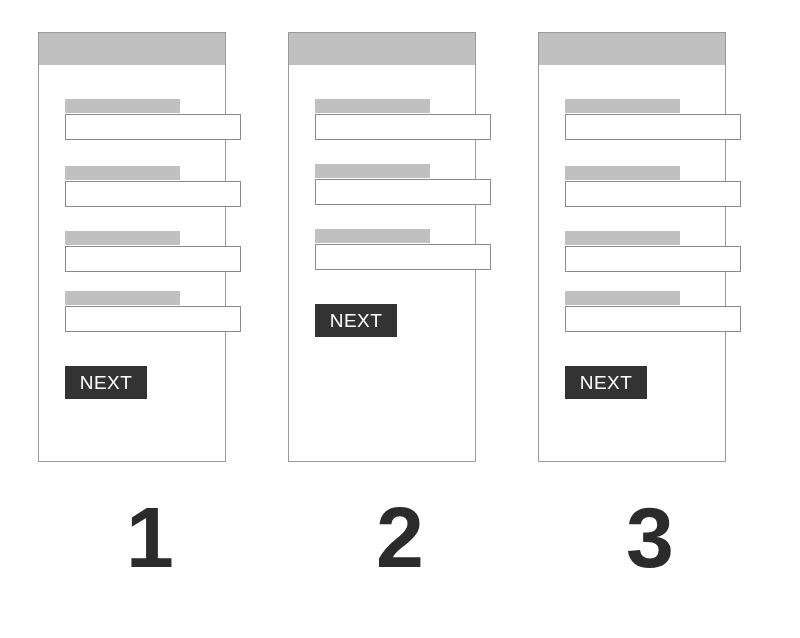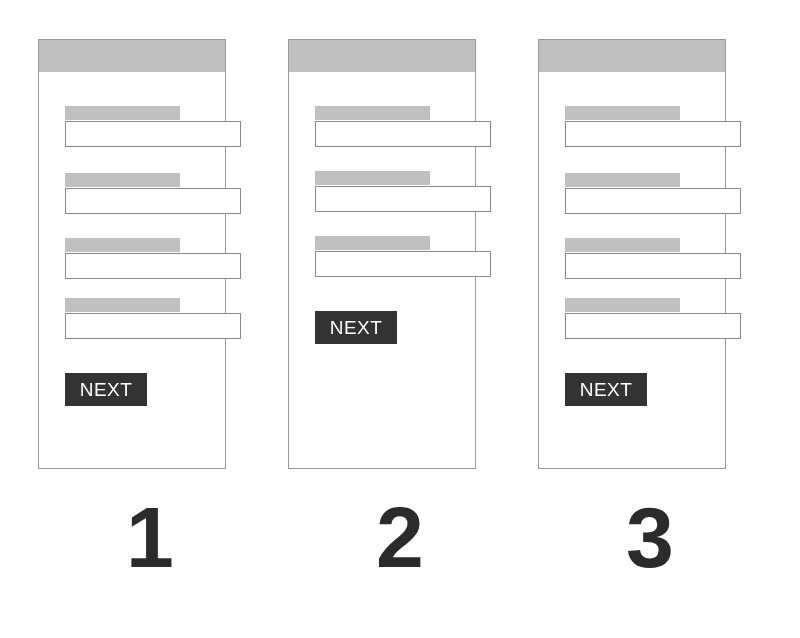--- a/index.html
+++ b/index.html
@@ -18,21 +18,21 @@
   #wireframe-stage {
     position: relative;
     width: 800px;
     height: 638px;
     background: #ffffff;
   }
 
   
   .screen-panel {
     position: absolute;
-    top: 39px;
+    top: 32px;
     width: 188px;
     height: 430px;
     background: #ffffff;
     border: 1px solid #9a9a9a;
     box-sizing: border-box;
   }
   .screen-panel.p1 { left: 38px; }
   .screen-panel.p2 { left: 288px; }
   .screen-panel.p3 { left: 538px; }
 

